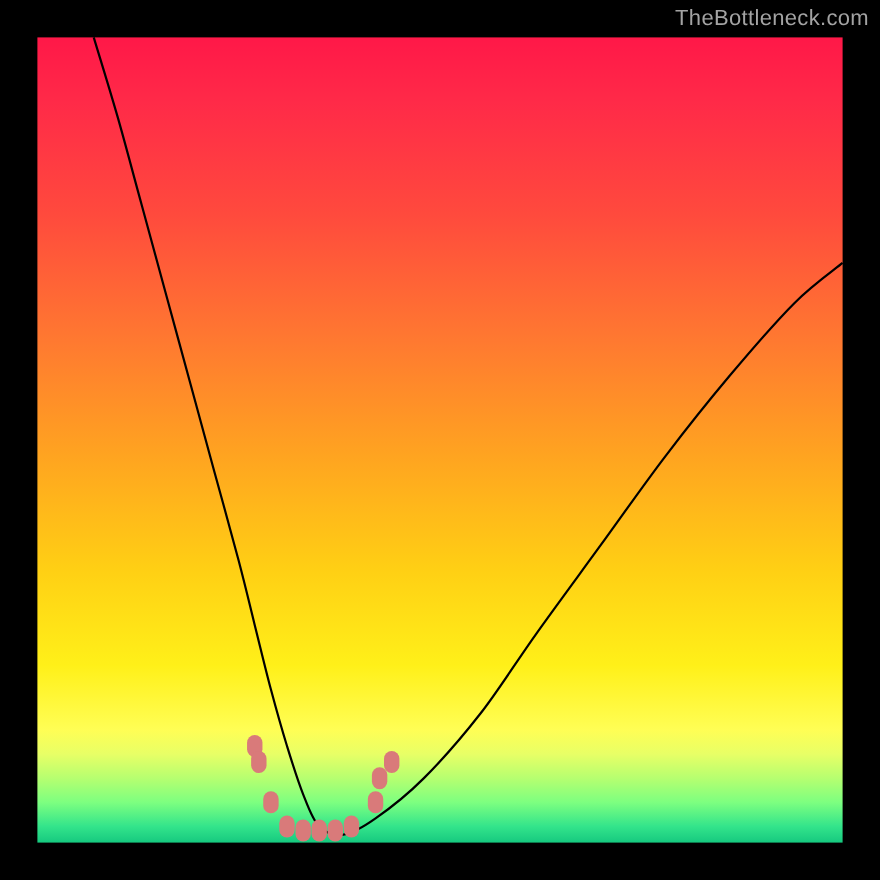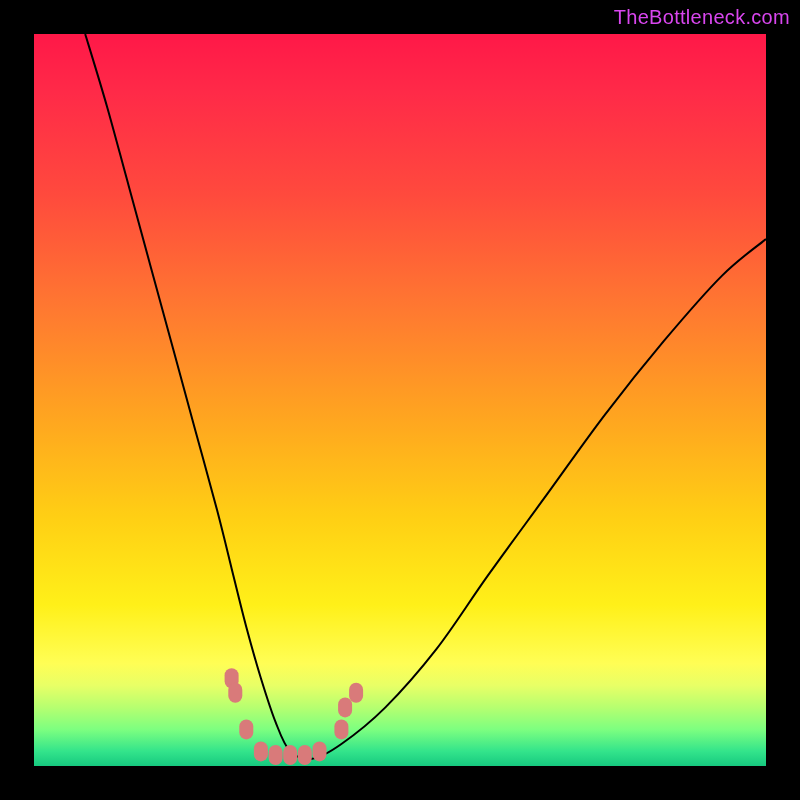--- a/index.html
+++ b/index.html
@@ -38,21 +38,21 @@
       #b6ff70 92%,
       #7dff80 95%,
       #33e48b 98%,
       #16c97f 100%
     );
   }
   .watermark {
     position: absolute;
     top: 6px;
     right: 10px;
-    color: #d946ef;
+    color: #a3a3a3;
     font-size: 20px;
     font-weight: 500;
     letter-spacing: 0.3px;
     user-select: none;
   }
   svg.curve {
     position: absolute;
     left: 0;
     top: 0;
     width: 732px;

